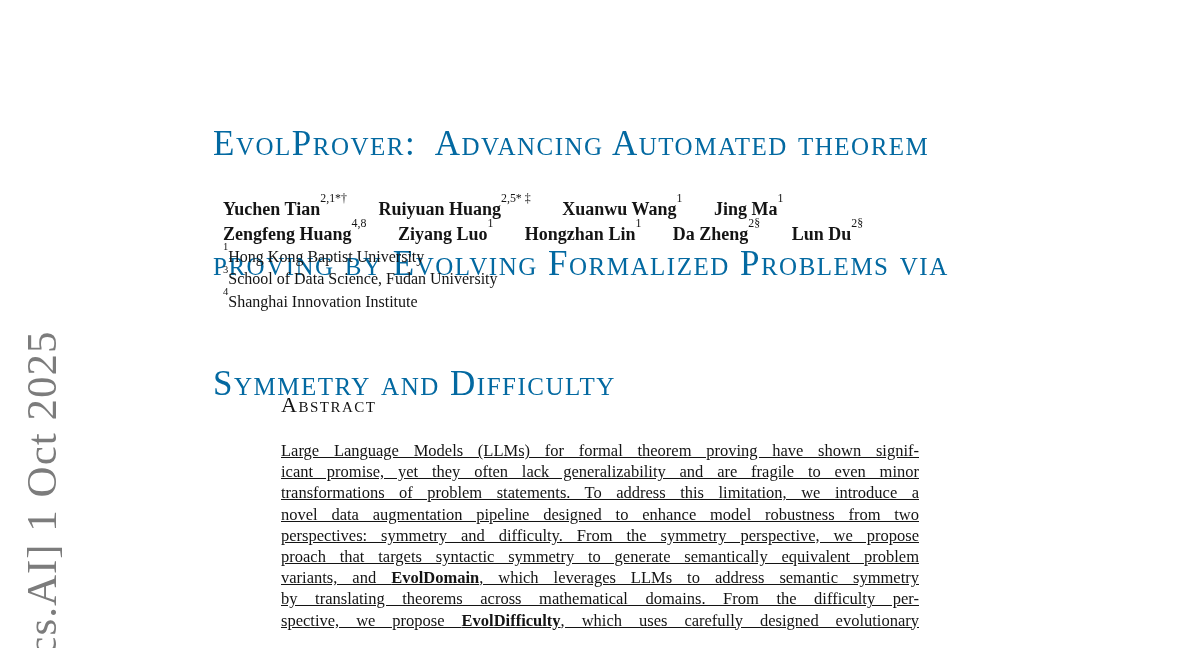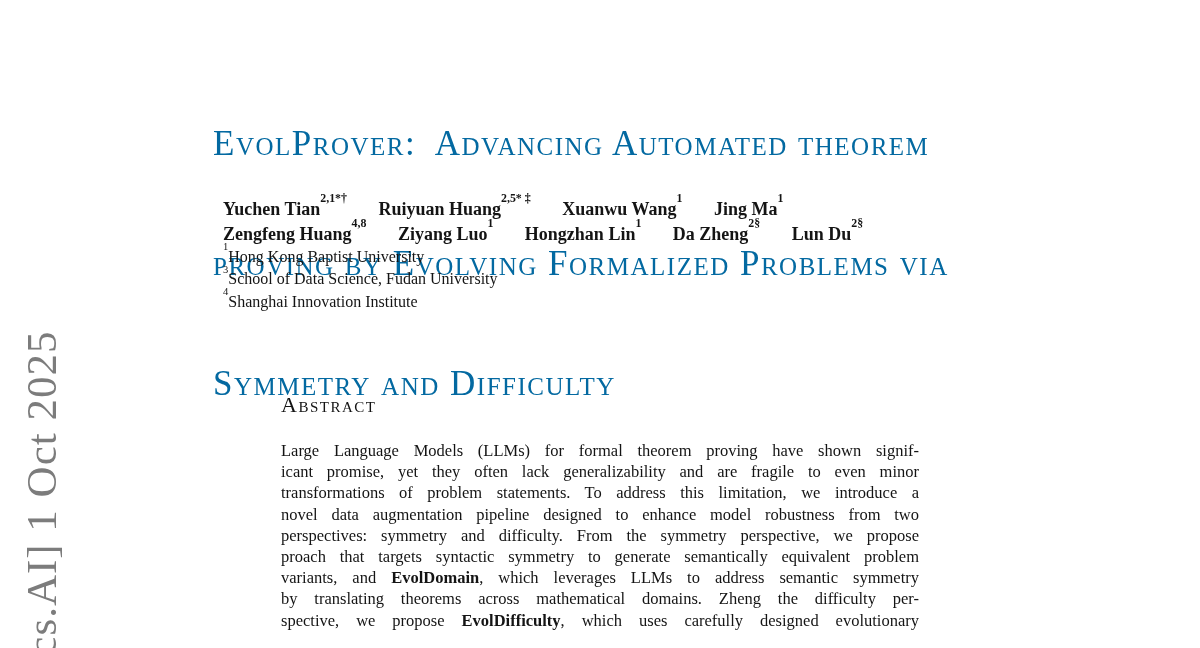--- a/index.html
+++ b/index.html
@@ -45,21 +45,21 @@
   .authors-block {
     position: absolute;
     left: 223px;
     top: 197px;
     font-size: 18px;
     line-height: 25px;
     font-weight: bold;
     white-space: nowrap;
   }
   .author + .author { margin-left: 27px; }
-  .authors-block sup { font-weight: bold; margin-top: 41px; }
+  .authors-block sup { font-weight: normal; margin-top: 41px; }
 
   sup {
     font-size: 66%;
     line-height: 0;
     position: relative;
     top: -0.5em;
   }
 
   .affiliations-block {
     position: absolute;
@@ -85,20 +85,21 @@
     position: absolute;
     left: 281px;
     top: 440px;
     width: 638px;
     font-size: 16.5px;
     line-height: 21.2px;
   }
   .abs-line {
     text-align: justify;
     text-align-last: justify;
+    text-decoration: underline;
   }
 </style>
 </head>
 <body>
 
 <div class="page">
 
   <div class="watermark">[cs.AI] 1 Oct 2025</div>
 
   <header class="title-block">
@@ -132,18 +133,18 @@
   <section>
     <div class="abstract-heading">Abstract</div>
     <div class="abstract-body">
       <div class="abs-line">Large Language Models (LLMs) for formal theorem proving have shown signif-</div>
       <div class="abs-line">icant promise, yet they often lack generalizability and are fragile to even minor</div>
       <div class="abs-line">transformations of problem statements. To address this limitation, we introduce a</div>
       <div class="abs-line">novel data augmentation pipeline designed to enhance model robustness from two</div>
       <div class="abs-line">perspectives: symmetry and difficulty. From the symmetry perspective, we propose</div>
       <div class="abs-line">proach that targets syntactic symmetry to generate semantically equivalent problem</div>
       <div class="abs-line">variants, and <b>EvolDomain</b>, which leverages LLMs to address semantic symmetry</div>
-      <div class="abs-line">by translating theorems across mathematical domains.  Zheng the difficulty per-</div>
+      <div class="abs-line">by translating theorems across mathematical domains.  From the difficulty per-</div>
       <div class="abs-line">spective, we propose <b>EvolDifficulty</b>, which uses carefully designed evolutionary</div>
     </div>
   </section>
 
 </div>
 
 </body></html>

